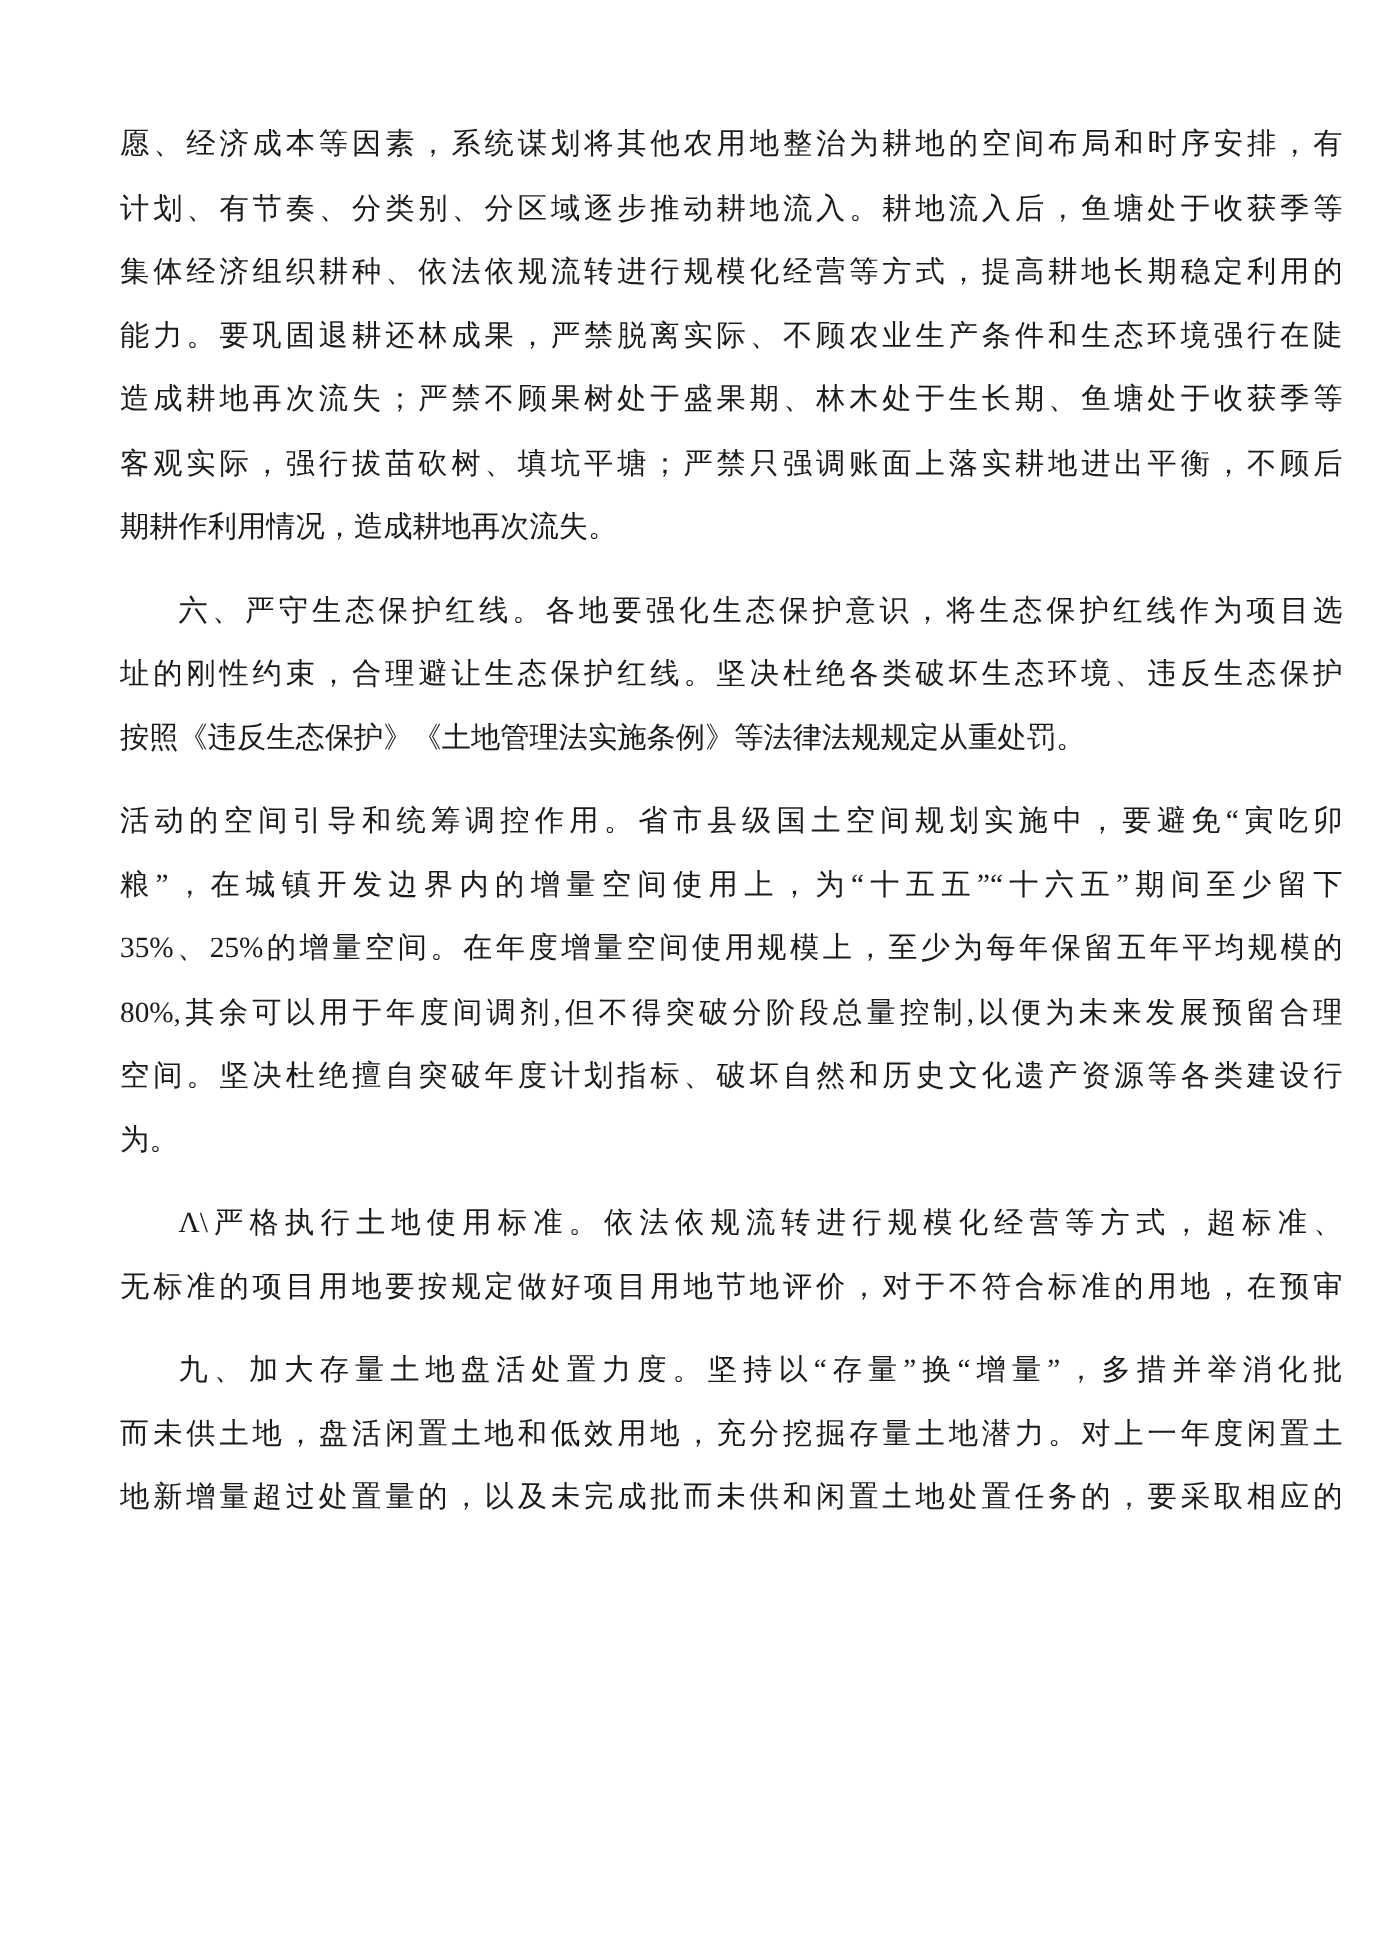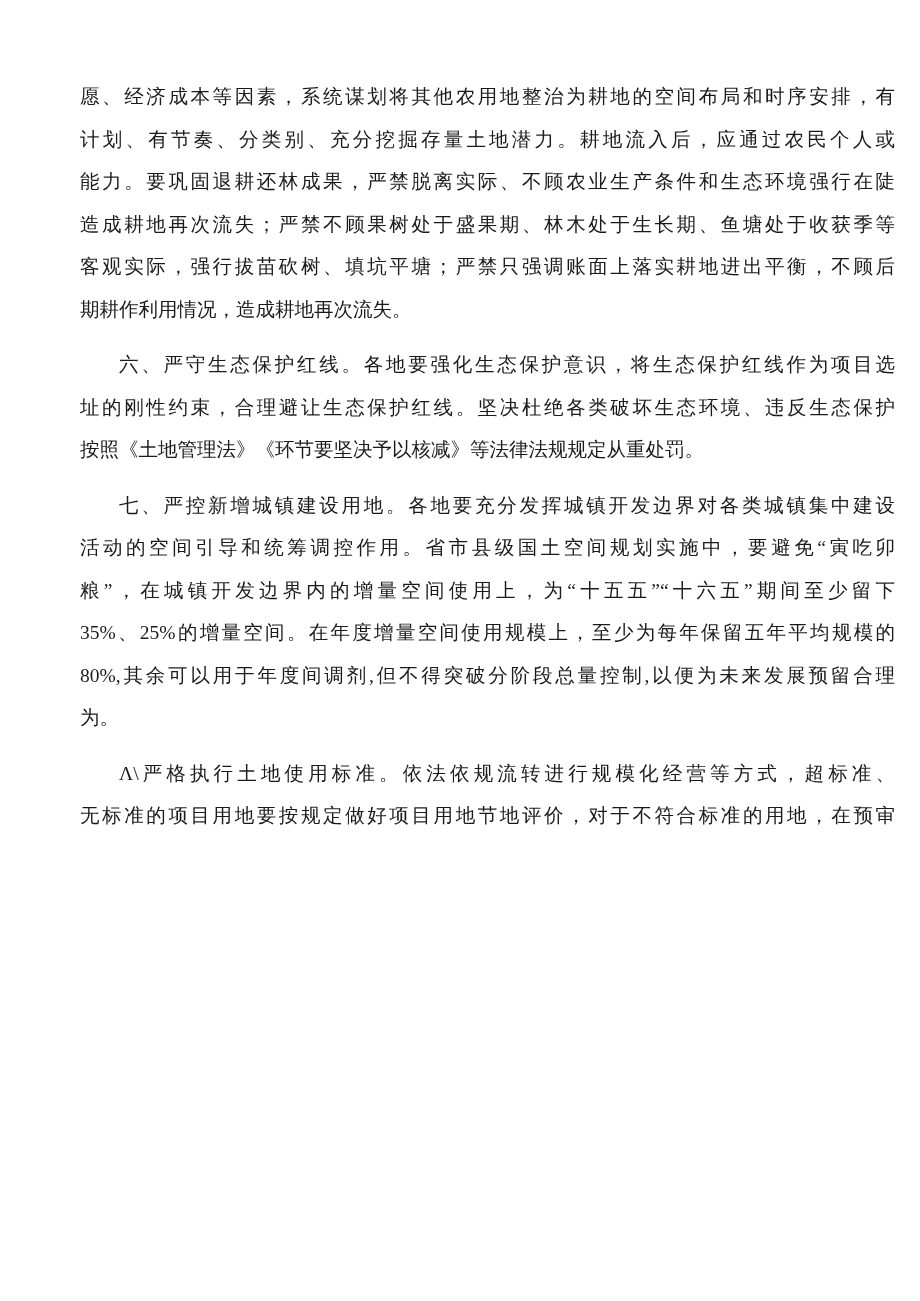--- a/index.html
+++ b/index.html
@@ -47,37 +47,43 @@
     text-indent: 39px;
   }
 </style>
 </head>
 <body>
 
 <main class="page" style="background: rgb(255, 255, 255);">
   <div class="text-block" id="text-block" style="color: rgb(26, 26, 26);">
       <div class="para">
         <div class="line first-line">愿、经济成本等因素，系统谋划将其他农用地整治为耕地的空间布局和时序安排，有</div>
-        <div class="line">计划、有节奏、分类别、充分挖掘存量土地潜力。耕地流入后，应通过农民个人或</div>
+        <div class="line">计划、有节奏、分类别、分区域逐步推动耕地流入。耕地流入后，鱼塘处于收获季等</div>
+        <div class="line">集体经济组织耕种、依法依规流转进行规模化经营等方式，提高耕地长期稳定利用的</div>
         <div class="line">能力。要巩固退耕还林成果，严禁脱离实际、不顾农业生产条件和生态环境强行在陡</div>
         <div class="line">造成耕地再次流失；严禁不顾果树处于盛果期、林木处于生长期、鱼塘处于收获季等</div>
         <div class="line">客观实际，强行拔苗砍树、填坑平塘；严禁只强调账面上落实耕地进出平衡，不顾后</div>
         <div class="line para-last">期耕作利用情况，造成耕地再次流失。</div>
       </div>
       <div class="para indented">
         <div class="line first-line">六、严守生态保护红线。各地要强化生态保护意识，将生态保护红线作为项目选</div>
         <div class="line">址的刚性约束，合理避让生态保护红线。坚决杜绝各类破坏生态环境、违反生态保护</div>
-        <div class="line para-last">按照《土地管理法》《环节要坚决予以核减》等法律法规规定从重处罚。</div>
+        <div class="line para-last">按照《违反生态保护》《土地管理法实施条例》等法律法规规定从重处罚。</div>
       </div>
       <div class="para indented">
-        <div class="line first-line">七、严控新增城镇建设用地。各地要充分发挥城镇开发边界对各类城镇集中建设</div>
         <div class="line">活动的空间引导和统筹调控作用。省市县级国土空间规划实施中，要避免“寅吃卯</div>
         <div class="line">粮”，在城镇开发边界内的增量空间使用上，为“十五五”“十六五”期间至少留下</div>
         <div class="line">35%、25%的增量空间。在年度增量空间使用规模上，至少为每年保留五年平均规模的</div>
         <div class="line">80%,其余可以用于年度间调剂,但不得突破分阶段总量控制,以便为未来发展预留合理</div>
+        <div class="line">空间。坚决杜绝擅自突破年度计划指标、破坏自然和历史文化遗产资源等各类建设行</div>
         <div class="line para-last">为。</div>
       </div>
       <div class="para indented">
         <div class="line first-line">Λ\严格执行土地使用标准。依法依规流转进行规模化经营等方式，超标准、</div>
         <div class="line">无标准的项目用地要按规定做好项目用地节地评价，对于不符合标准的用地，在预审</div>
       </div>
+      <div class="para indented">
+        <div class="line first-line">九、加大存量土地盘活处置力度。坚持以“存量”换“增量”，多措并举消化批</div>
+        <div class="line">而未供土地，盘活闲置土地和低效用地，充分挖掘存量土地潜力。对上一年度闲置土</div>
+        <div class="line">地新增量超过处置量的，以及未完成批而未供和闲置土地处置任务的，要采取相应的</div>
+      </div>
     </div>
 </main>
 
 </body></html>

